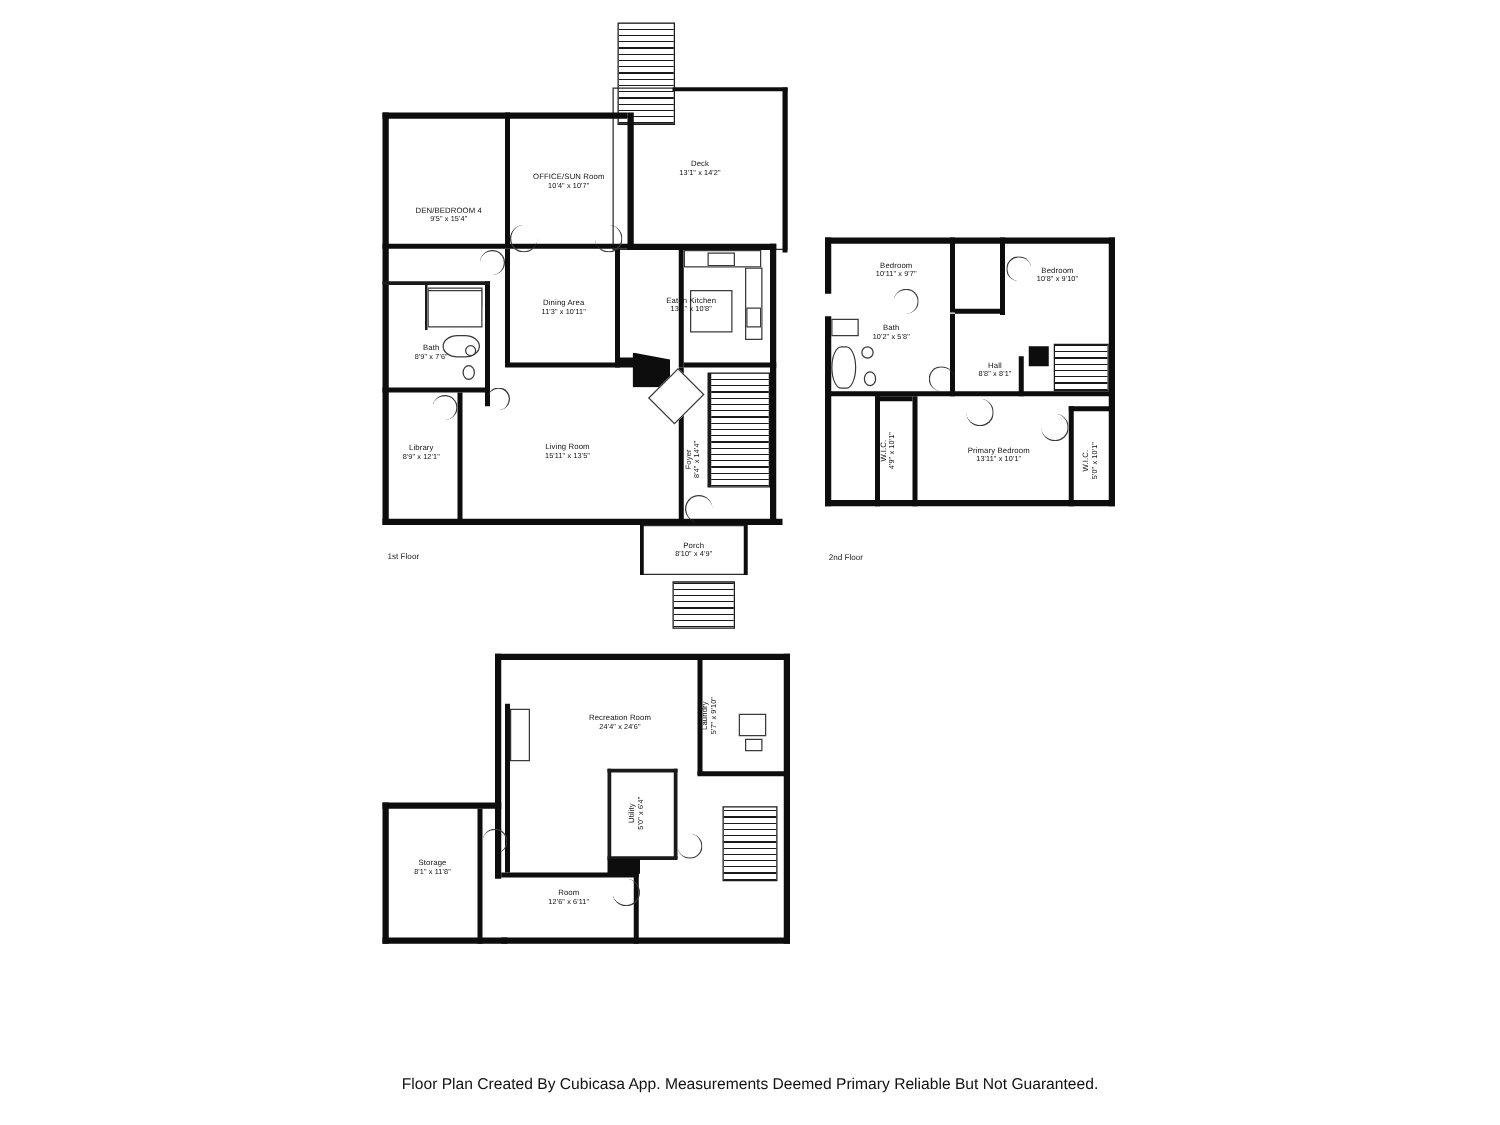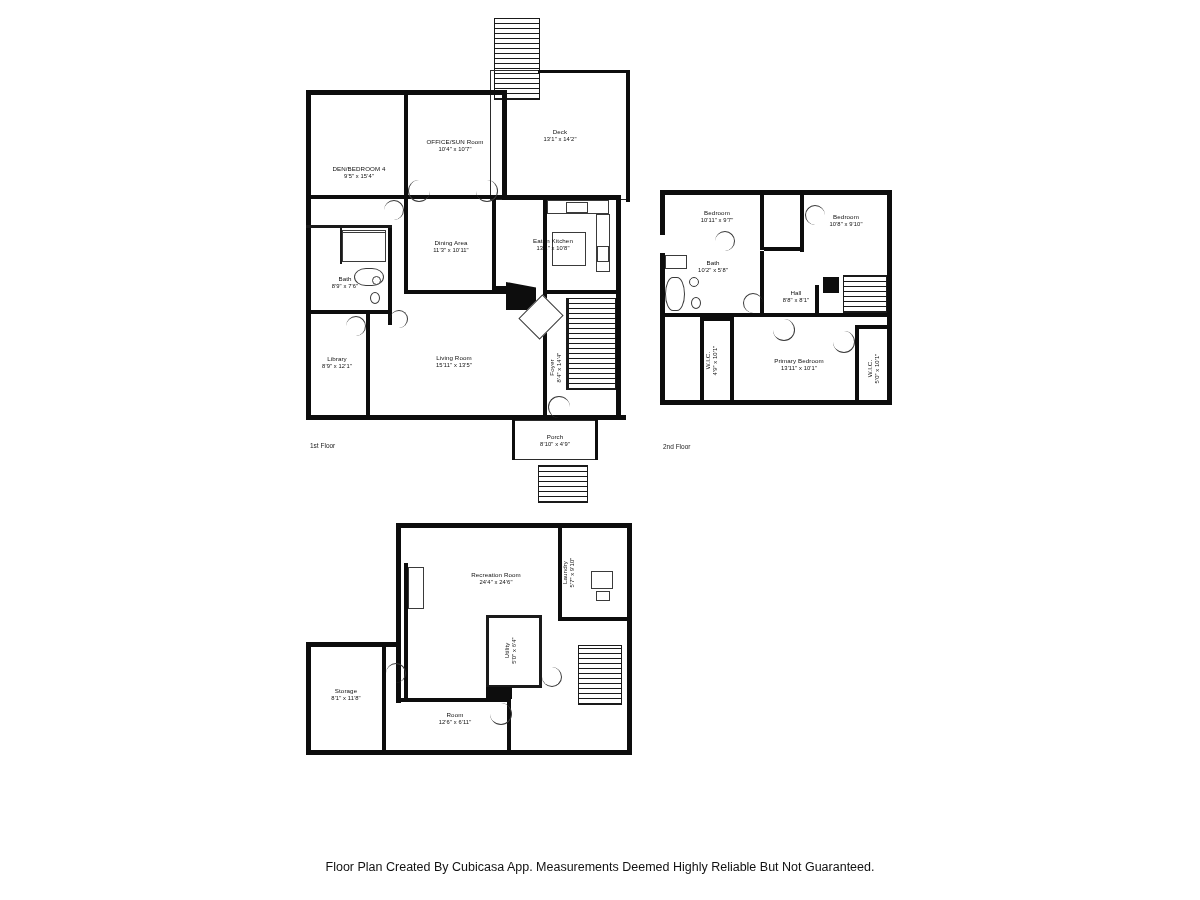--- a/index.html
+++ b/index.html
@@ -345,15 +345,15 @@
       <span class="nm">Storage</span>
       <span class="dim">8'1" x 11'8"</span>
     </div>
     <div class="label" style="left:108px; top:196px; width:94px;">
       <span class="nm">Room</span>
       <span class="dim">12'6" x 6'11"</span>
     </div>
 
   </div>
 
-  <div class="footer" style="top:860px;">Floor Plan Created By Cubicasa App. Measurements Deemed Highly Reliable But Not Guaranteed.</div>
+  <div class="footer" style="top:860px;">Floor Plan Created By Cubicasa App. Measurements Deemed Primary Reliable But Not Guaranteed.</div>
 
 </div>
 
 </body></html>

